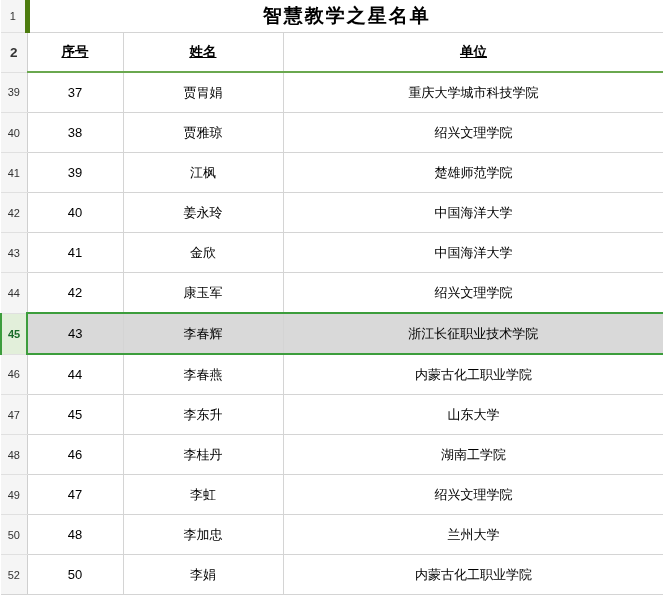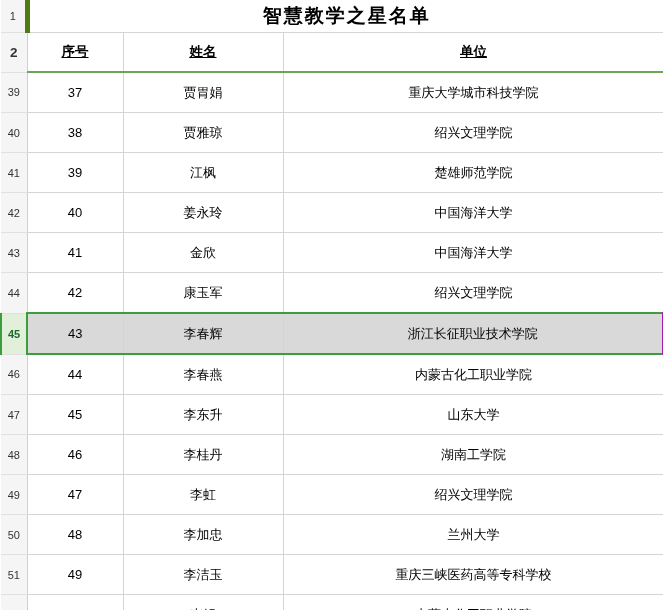--- a/index.html
+++ b/index.html
@@ -83,21 +83,21 @@
   tr.selected td.rowhead {
     background: #e2efda;
     color: #1a6b2a;
     font-weight: bold;
     border-left: 2px solid #3c9d3c;
   }
   tr.selected td.sel-left {
     border-left: 2px solid #3c9d3c;
   }
   tr.selected td.sel-right {
-    border-right: 4px solid #a21caf;
+    border-right: 2px solid #a21caf;
   }
   tr.selected td.datacell {
     border-top: 2px solid #3c9d3c;
     border-bottom: 2px solid #3c9d3c;
   }
   td.lastrow { border-bottom: 1px solid #d4d4d4; }
 </style>
 </head>
 <body>
 
@@ -189,26 +189,20 @@
         <td class="datacell">李虹</td>
         <td class="datacell">绍兴文理学院</td>
       </tr>
       <tr>
         <td class="rowhead">50</td>
         <td class="datacell">48</td>
         <td class="datacell">李加忠</td>
         <td class="datacell">兰州大学</td>
       </tr>
       <tr>
-        <td class="rowhead">51</td>
-        <td class="datacell">49</td>
-        <td class="datacell">李洁玉</td>
-        <td class="datacell">重庆三峡医药高等专科学校</td>
-      </tr>
-      <tr>
         <td class="rowhead lastrow">52</td>
         <td class="datacell lastrow">50</td>
         <td class="datacell lastrow">李娟</td>
         <td class="datacell lastrow">内蒙古化工职业学院</td>
       </tr>
     </tbody>
   </table>
 </div>
 
 </body></html>

